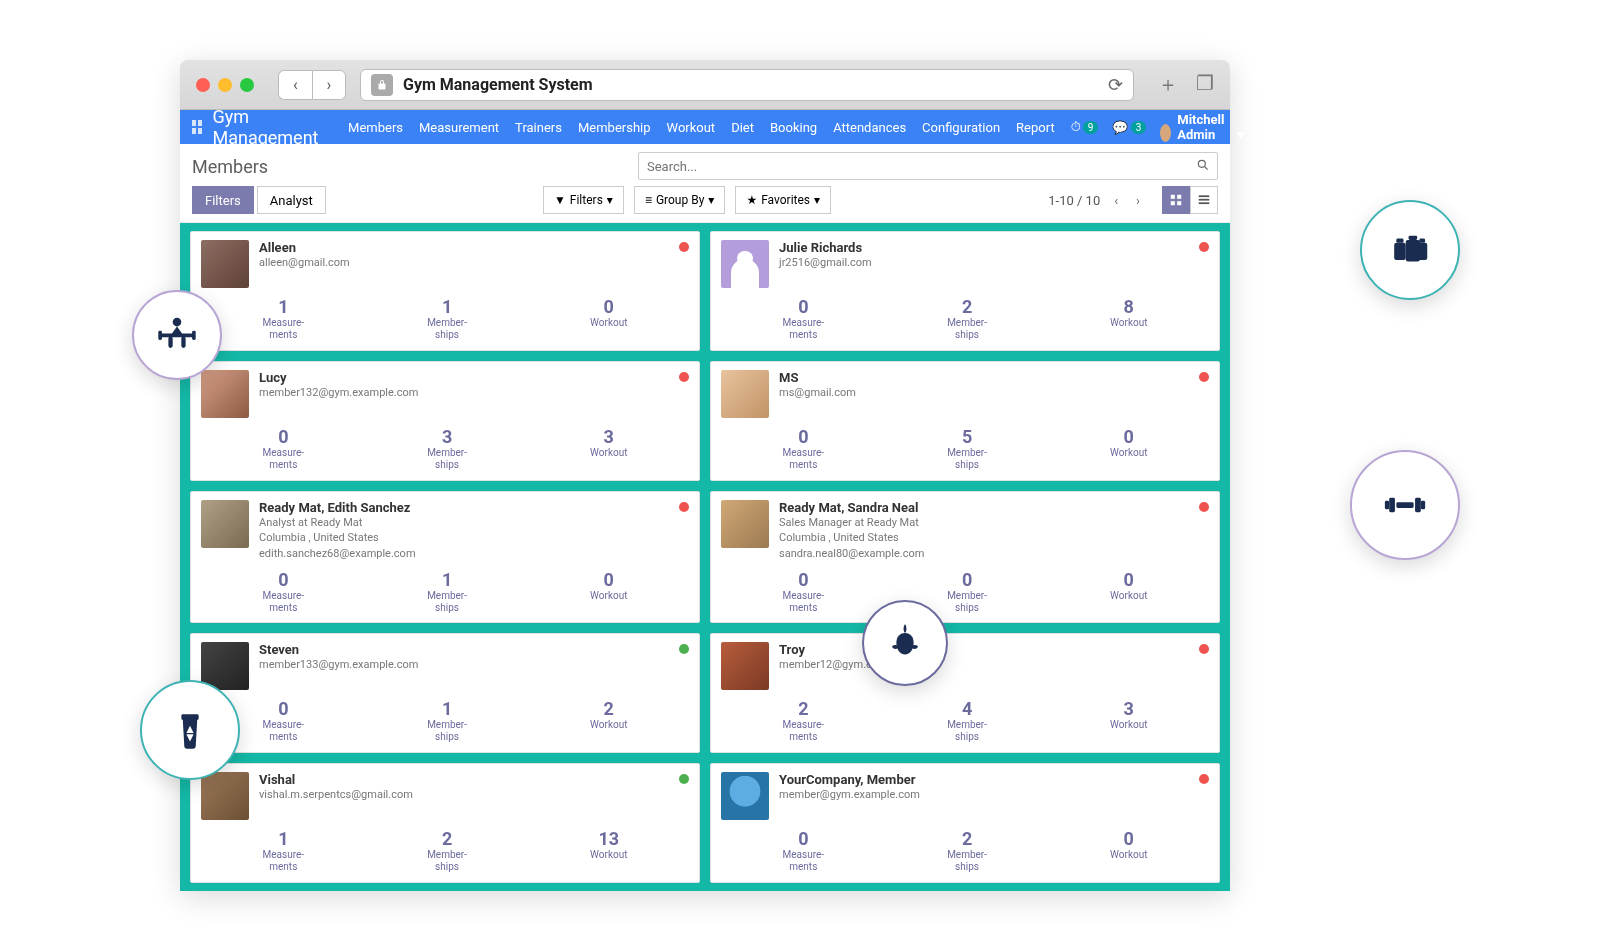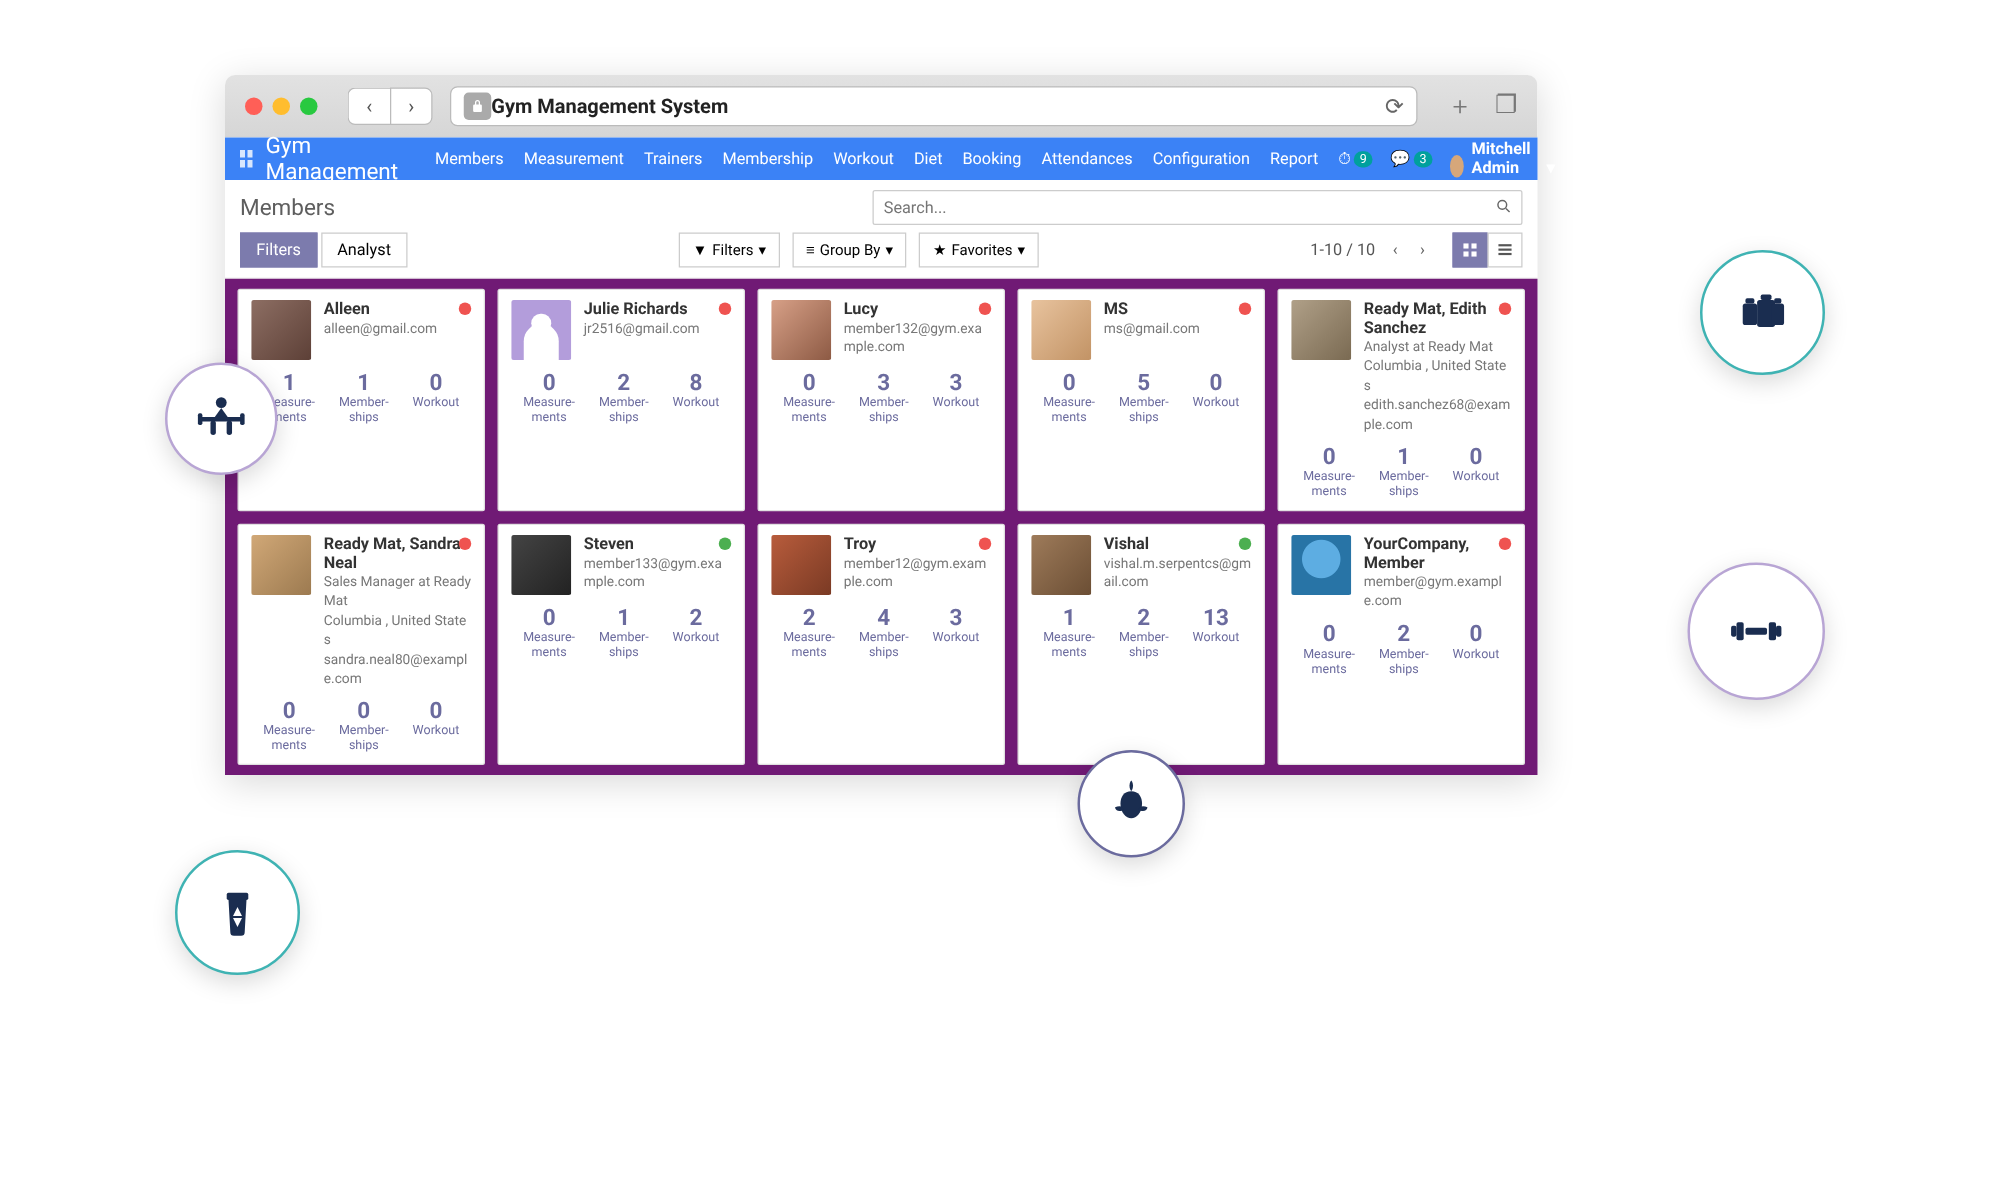--- a/index.html
+++ b/index.html
@@ -8,21 +8,21 @@
   
   .browser-window { position: absolute; left: 180px; top: 60px; width: 1050px; border-radius: 8px 8px 0 0; box-shadow: 0 6px 30px rgba(0,0,0,0.15); background: #fff; }
   .browser-bar { height: 50px; background: linear-gradient(#e2e2e2,#d6d6d6); border-radius: 8px 8px 0 0; display: flex; align-items: center; padding: 0 16px; gap: 14px; border-bottom: 1px solid #bbb; }
   .traffic-lights { display: flex; gap: 8px; }
   .tl { width: 14px; height: 14px; border-radius: 50%; }
   .tl.red { background: #ff5f57; } .tl.yellow { background: #ffbd2e; } .tl.green { background: #28c940; }
   .navbtns { display: flex; gap: 0; margin-left: 10px; }
   .navbtn { width: 34px; height: 30px; background: #fff; border: 1px solid #bbb; display: flex; align-items: center; justify-content: center; font-size: 16px; color: #555; cursor: pointer;}
   .navbtn:first-child { border-radius: 6px 0 0 6px; border-right: none;}
   .navbtn:last-child { border-radius: 0 6px 6px 0;}
-  .url-bar { flex: 1; background: #fff; border: 1px solid #bbb; border-radius: 6px; height: 32px; display: flex; align-items: center; padding: 0 10px; }
+  .url-bar { flex: 1; background: #fff; border: 1px solid #bbb; border-radius: 6px; height: 32px; display: flex; align-items: center; padding: 0 10px; gap: 10px;}
   .lock { width: 22px; height: 22px; background: #aaa; border-radius: 4px; display:flex; align-items:center; justify-content:center; color:#fff; font-size:12px;}
   .url-text { font-weight: 700; font-size: 16px; color: #222;}
   .reload { margin-left: auto; font-size: 18px; color: #666; cursor:pointer;}
   .tabicons { display: flex; gap: 18px; color: #777; font-size: 20px; margin-left: 10px;}
 
   
   .app-nav { background: #3b82f6; height: 34px; display: flex; align-items: center; padding: 0 12px; color: #fff; font-size: 13px; gap: 16px;}
   .app-brand { font-size: 18px; font-weight: 400; margin-right: 10px; display:flex; align-items:center; gap:10px;}
   .apps-icon { width:14px; height:14px; display:grid; grid-template-columns:1fr 1fr; grid-template-rows:1fr 1fr; gap:2px;}
   .apps-icon span { background: rgba(255,255,255,0.8);}
@@ -31,37 +31,37 @@
   .nav-right { margin-left: auto; display: flex; align-items: center; gap: 14px;}
   .badge-pill { position: relative; display:flex; align-items:center;}
   .badge-count { background: #00a09d; color:#fff; border-radius: 8px; font-size: 10px; padding: 1px 5px; margin-left:2px;}
   .user-chip { display:flex; align-items:flex-end; gap:6px;font-weight:bold;}
   .avatar-sm { width:18px; height:18px; border-radius:50%; background:#d6a77a;}
 
   
   .control-panel { padding: 8px 12px; border-bottom: 1px solid #eee; }
   .cp-top { display:flex; align-items:center;}
   .page-title { font-size: 18px; color: #5e5e5e;}
-  .search-wrap { margin-left:auto; width: 520px; position:relative;}
+  .search-wrap { margin-left:auto; width: 580px; position:relative;}
   .search-input { width:100%; height:28px; border:1px solid #ccc; padding: 4px 28px 4px 8px; font-size:13px; border-radius:2px;}
   .search-icon { position:absolute; right:8px; top:6px; color:#666; font-size:14px;}
   .cp-bottom { display:flex; align-items:center; margin-top:6px;}
   .btn { height:28px; padding: 0 12px; font-size:13px; border:1px solid #ccc; background:#fff; cursor:pointer; display:inline-flex; align-items:center;}
   .btn-primary { background:#7c7bad; color:#fff; border-color:#7c7bad;}
   .btn + .btn { margin-left: -1px;}
   .cp-filters { margin-left:auto; display:flex; gap:10px; align-items:center;}
   .filter-btn { background:#fff; border:1px solid #ccc; height:28px; padding:0 10px; font-size:12px; display:inline-flex; align-items:center; gap:4px; cursor:pointer;}
   .pager-area { margin-left:auto; display:flex; align-items:center; gap:10px; font-size:13px; color:#555;}
   .pager-nav { color:#666; padding:4px; cursor:pointer;}
   .view-switch { display:flex; margin-left:8px;}
   .view-btn { width:28px; height:28px; border:1px solid #ccc; display:flex; align-items:center; justify-content:center; cursor:pointer; font-size:13px; color:#555;}
   .view-btn.active { background:#7c7bad; color:#fff; border-color:#7c7bad;}
 
   
-  .kanban { padding: 8px 10px; display:grid; grid-template-columns: repeat(5, 1fr); gap: 10px; background:#701a75;}
+  .kanban { padding: 8px 10px; display:grid; grid-template-columns: repeat(2, 1fr); gap: 10px; background:#14b8a6;}
   .card { background:#fff; border:1px solid #e0e0e0; border-radius:2px; padding:8px 10px; position:relative; min-height:120px;}
   .card-head { display:flex; gap:10px;}
   .avatar { width:48px; height:48px; border-radius:2px; background:#ccc; flex-shrink:0; overflow:hidden;}
   .card-info { flex:1; min-width:0;}
   .card-name { font-weight:700; font-size:13px; color:#333;}
   .card-sub { font-size:11px; color:#777; line-height:1.4; word-break:break-all;}
   .status-dot { width:10px; height:10px; border-radius:50%; position:absolute; right:10px; top:10px;}
   .status-dot.red { background:#ef5350;} .status-dot.green { background:#4caf50;}
   .stats { display:flex; justify-content:space-around; margin-top:8px; text-align:center;}
   .stat-val { font-size:18px; font-weight:700; color:#6b6b9e;}

